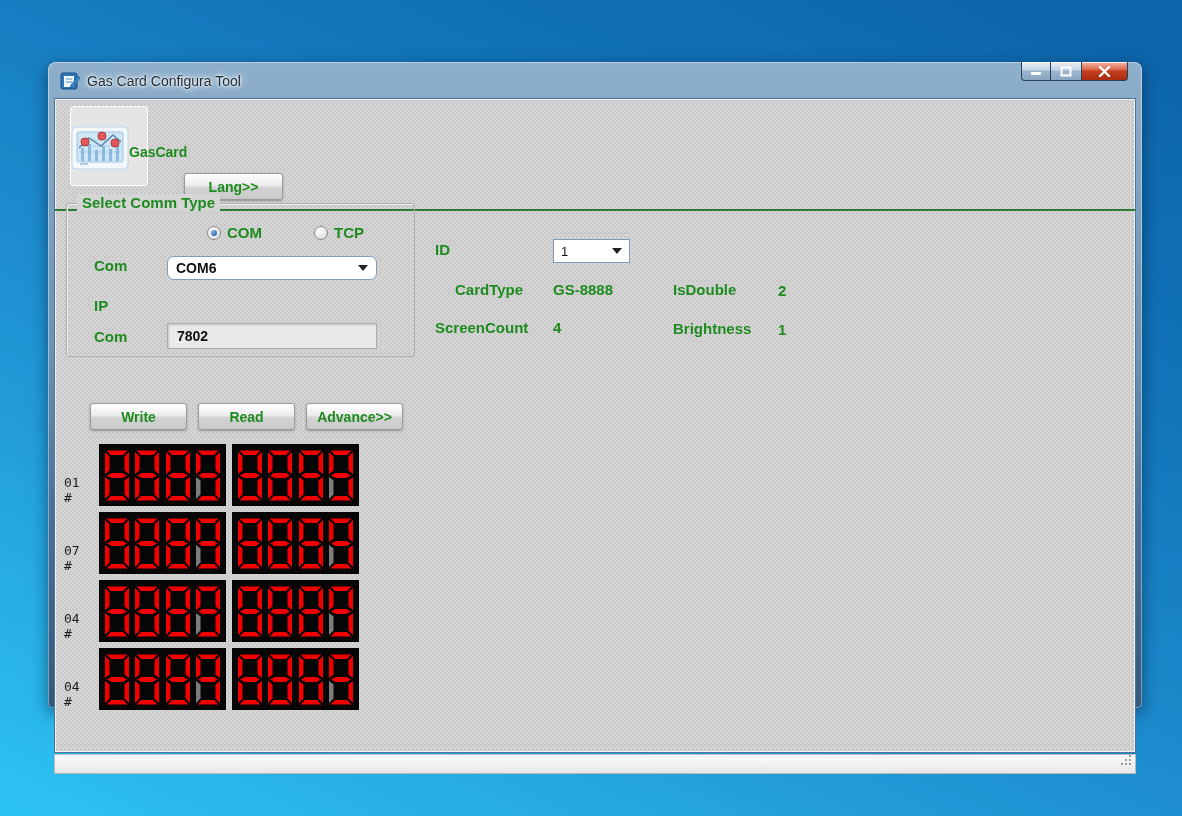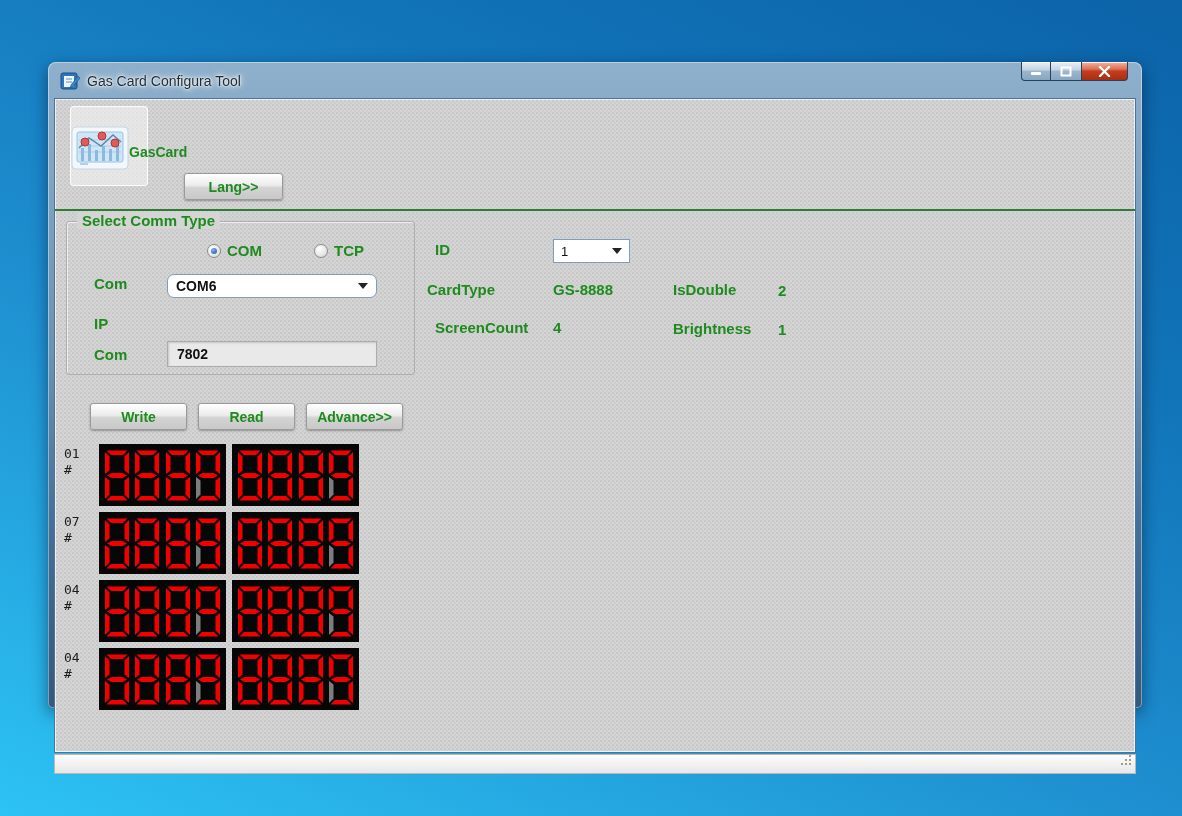--- a/index.html
+++ b/index.html
@@ -70,21 +70,21 @@
     border:1px solid #9a9a9a; border-radius:3px;
     box-shadow:0 1px 2px rgba(0,0,0,.3), inset 0 1px 0 #fff;
     font-family:"Liberation Sans", sans-serif;
     font-size:14px; font-weight:bold; color:#1e8b1e; cursor:pointer;
   }
   .lang-btn { position:absolute; left:129px; top:74px; width:99px; height:27px; }
   .separator { position:absolute; left:0; right:0; top:110px; height:2px; background:#2e7d32; }
 
   
   .groupbox {
-    position:absolute; left:11px; top:122px; width:349px; height:154px;
+    position:absolute; left:11px; top:104px; width:349px; height:154px;
     border:1px solid #aeaeae; border-radius:3px;
     box-shadow: inset 1px 1px 0 #eeeeee;
   }
   .legend {
     position:absolute; top:-10px; left:10px; padding:0 5px;
     background:#d5d5d5; font-size:15px; font-weight:bold; color:#1e8b1e;
   }
   .radio-row { position:absolute; left:140px; top:20px; display:flex; gap:52px; }
   .radio { display:flex; align-items:center; gap:6px; cursor:pointer; }
   .rb {
@@ -121,21 +121,21 @@
     background:#fff; border:1px solid #7f9db9;
     display:flex; align-items:center; padding:0 7px; cursor:pointer;
   }
   .id-combo .val { font-size:13px; color:#111; flex:1; }
 
   
   .act { position:absolute; top:304px; width:97px; height:27px; }
 
   
   .display-grid { position:absolute; left:9px; top:345px; display:flex; flex-direction:column; gap:6px; }
-  .disp-row { display:flex; gap:6px; }
+  .disp-row { display:flex; gap:6px;align-items:flex-end; }
   .disp-label {
     width:29px; font-family:"DejaVu Sans Mono", monospace;
     font-size:13px; color:#1c1c1c; line-height:1.2; white-space:pre-line; padding-top:2px;
   }
   .disp-panel {
     width:127px; height:62px; background:#060606;
     display:flex; align-items:center; justify-content:space-between;
     padding:4px 6px;
   }
 </style>
@@ -229,21 +229,21 @@
       <span class="flabel" style="left:27px; top:124px;">Com</span>
       <input class="textbox" style="top: 119px;" readonly="" value="7802">
     </div>
 
     <span class="ilabel" style="left:380px; top:142px;">ID</span>
     <div class="id-combo">
       <span class="val">1</span>
       <span class="combo-arrow"></span>
     </div>
 
-    <span class="ilabel" style="left:372px; top:182px;text-align:right;">CardType</span>
+    <span class="ilabel" style="left:400px; top:182px;text-align:right;">CardType</span>
     <span class="ivalue" style="left:498px; top:182px;">GS-8888</span>
     <span class="ilabel" style="left:618px; top:182px;">IsDouble</span>
     <span class="ivalue" style="left:723px; top:183px;">2</span>
 
     <span class="ilabel" style="left:380px; top:220px;">ScreenCount</span>
     <span class="ivalue" style="left:498px; top:220px;">4</span>
     <span class="ilabel" style="left:618px; top:221px;">Brightness</span>
     <span class="ivalue" style="left:723px; top:222px;">1</span>
 
     <button class="btn3d act" style="left:35px;">Write</button>

